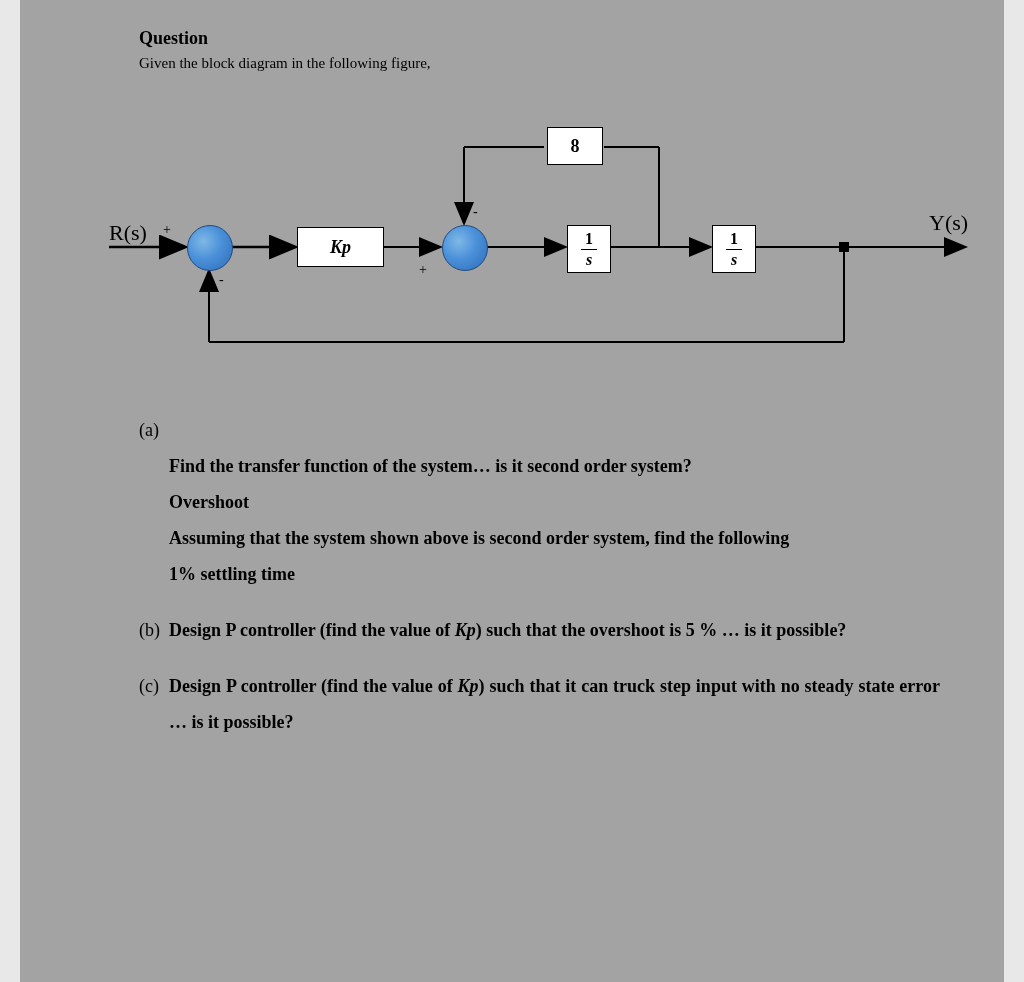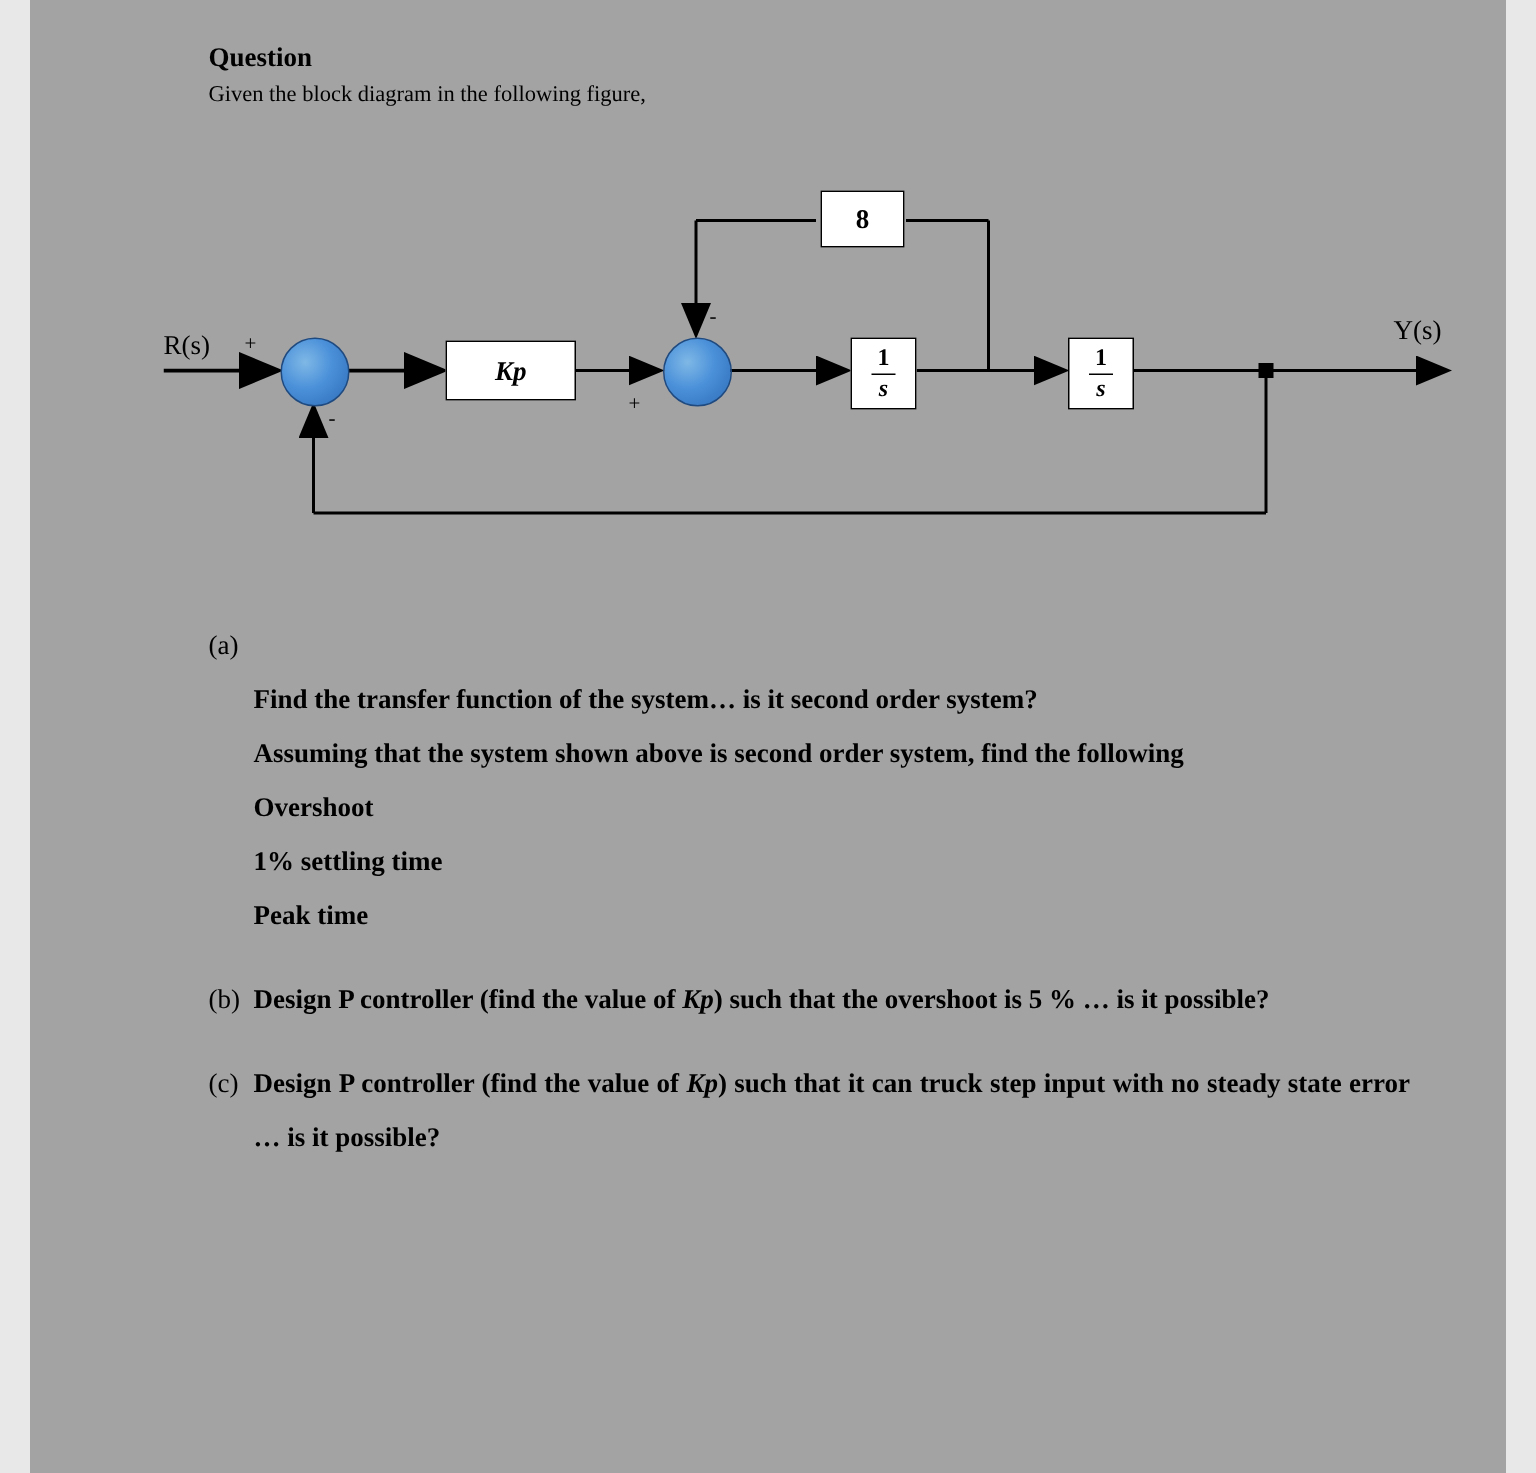--- a/index.html
+++ b/index.html
@@ -75,21 +75,21 @@
     position: absolute;
     width: 44px;
     height: 44px;
     border-radius: 50%;
     background: radial-gradient(circle at 35% 35%, #7fb8e6 0%, #4a90d9 45%, #2d6cb5 100%);
     border: 1px solid #1f4a80;
   }
   .lbl {
     position: absolute;
     font-family: "Times New Roman", serif;
-    font-size: 18px;
+    font-size: 22px;
   }
   .tiny {
     font-size: 14px;
   }
   .part {
     margin-top: 20px;
     font-size: 18px;
     line-height: 2;
   }
   .part .indent {
@@ -192,24 +192,23 @@
         </span>
       </div>
 
     </div>
 
     <div class="part">
       <div class="row">
         <div class="marker">(a)</div>
       </div>
       <div class="indent">Find the transfer function of the system…   is it second order system?</div>
+      <div class="indent">Overshoot</div>
       <div class="indent">Assuming that the system shown above is second order system, find the following</div>
-      <div class="indent">Overshoot</div>
       <div class="indent">1% settling time</div>
-      <div class="indent">Peak time</div>
     </div>
 
     <div class="part">
       <div class="row">
         <div class="marker">(b)</div>
         <div class="justify" style="flex:1;">
           <span>Design P controller (find the value of </span><span class="ital">Kp</span><span>) such that the overshoot is 5 % …   is it possible?</span>
         </div>
       </div>
     </div>

